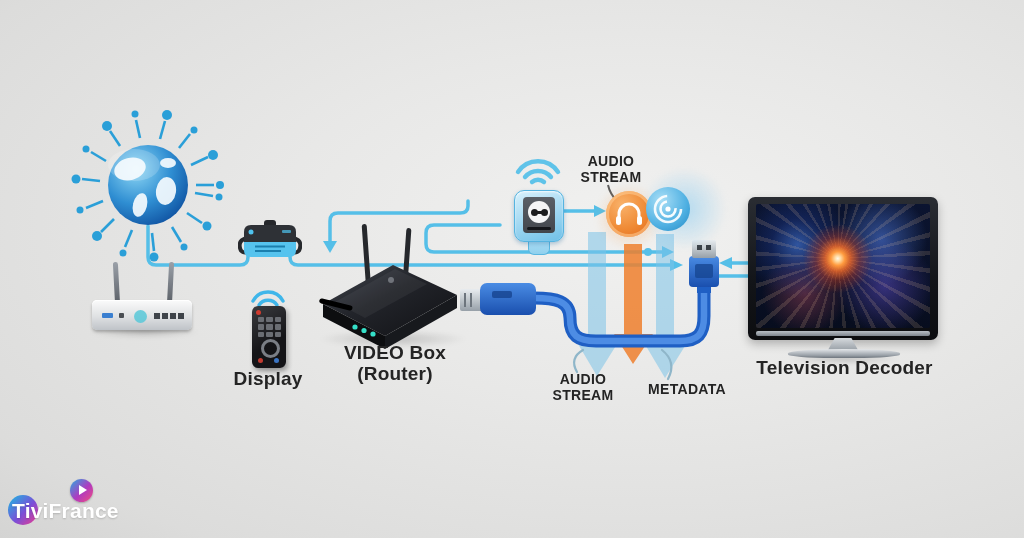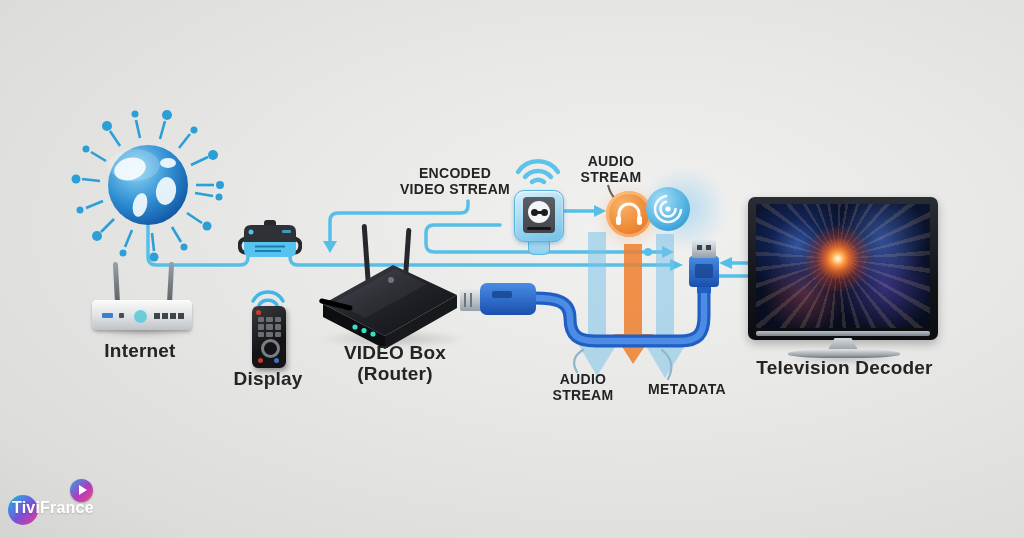--- a/index.html
+++ b/index.html
@@ -58,21 +58,21 @@
   .rm-grid{position:absolute;left:6px;top:11px;width:23px;height:20px;display:grid;grid-template-columns:repeat(3,1fr);grid-template-rows:repeat(3,1fr);gap:2px;}
   .rm-grid i{background:#6a6d73;border-radius:1px;}
   .rm-ring{position:absolute;left:9px;top:33px;width:13px;height:13px;border:3px solid #7a7e85;border-radius:50%;}
   .rm-b1{position:absolute;left:6px;bottom:5px;width:5px;height:5px;border-radius:50%;background:#c23b31;}
   .rm-b2{position:absolute;left:22px;bottom:5px;width:5px;height:5px;border-radius:50%;background:#3b74c2;}
 
   
   .logo-circle{left:8px;top:495px;width:30px;height:30px;border-radius:50%;background:linear-gradient(135deg,#2aa9e0 10%,#7a4fd8 55%,#ef3a8c 100%);}
   .logo-play{left:70px;top:479px;width:23px;height:23px;border-radius:50%;background:linear-gradient(135deg,#2aa9e0,#b03ac0 55%,#f04e7e);box-shadow:0 1px 2px rgba(0,0,0,.25);}
   .logo-play i{position:absolute;left:9px;top:6px;width:0;height:0;border-left:8px solid #fff;border-top:5.5px solid transparent;border-bottom:5.5px solid transparent;}
-  .logo-text{left:12px;top:499px;font-size:16px;font-weight:700;color:#fff;letter-spacing:.2px;text-shadow:0 1px 2px rgba(0,0,0,.18);}
+  .logo-text{left:12px;top:499px;font-size:21px;font-weight:700;color:#fff;letter-spacing:.2px;text-shadow:0 1px 2px rgba(0,0,0,.18);}
 </style>
 </head>
 <body>
 
 <div id="canvas">
 
   <div class="shadow" style="left:88px;top:326px;width:112px;height:12px;"></div>
   <div class="shadow" style="left:318px;top:330px;width:150px;height:18px;"></div>
   <div class="shadow" style="left:250px;top:364px;width:42px;height:8px;"></div>
   <div class="shadow" style="left:786px;top:354px;width:116px;height:10px;"></div>
@@ -200,21 +200,20 @@
       <div class="port" style="left:10px;width:11px;height:5px;background:#3a7fd0;border-radius:1px;"></div>
       <div class="port" style="left:27px;width:5px;height:5px;background:#4a4e53;border-radius:1px;"></div>
       <div class="port" style="left:42px;top:10px;width:13px;height:13px;background:#58c8d8;border-radius:50%;opacity:.85;"></div>
       <div class="port" style="left:62px;width:6px;height:6px;background:#3f444a;"></div>
       <div class="port" style="left:70px;width:6px;height:6px;background:#3f444a;"></div>
       <div class="port" style="left:78px;width:6px;height:6px;background:#3f444a;"></div>
       <div class="port" style="left:86px;width:6px;height:6px;background:#3f444a;"></div>
     </div>
   </div>
   <div class="lbl lbl-device" style="left:55px;top:340px;width:170px;">
-    <div>Internet</div>
   </div>
 
   <svg class="abs" style="left:238px;top:220px;" width="64" height="44" viewBox="0 0 64 44">
     <rect x="26" y="0" width="12" height="8" rx="3" fill="#26282c"></rect>
     <path d="M9,18 Q0,20 2,28 Q3,34 11,32" stroke="#26282c" stroke-width="4" fill="none" stroke-linecap="round"></path>
     <path d="M55,18 Q64,20 62,28 Q61,34 53,32" stroke="#26282c" stroke-width="4" fill="none" stroke-linecap="round"></path>
     <path d="M6,12 Q6,5 13,5 L51,5 Q58,5 58,12 L58,22 L6,22 Z" fill="#2e3136"></path>
     <path d="M6,22 L58,22 L58,30 Q58,37 51,37 L13,37 Q6,37 6,30 Z" fill="#56c3ee"></path>
     <line x1="17" y1="26.5" x2="47" y2="26.5" stroke="#1b7fae" stroke-width="2"></line>
     <line x1="17" y1="31" x2="43" y2="31" stroke="#1b7fae" stroke-width="2"></line>
@@ -270,24 +269,20 @@
     <circle cx="50" cy="109" r="2.6" fill="#35e0c8"></circle>
     <circle cx="59" cy="112.5" r="2.6" fill="#35e0c8"></circle>
     <circle cx="68" cy="116" r="2.6" fill="#35e0c8"></circle>
     <circle cx="86" cy="62" r="3" fill="#8a8f96" opacity=".7"></circle>
   </svg>
   <div class="lbl lbl-device" style="left:315px;top:342px;width:160px;">
     <div>VIDEO Box</div>
     <div>(Router)</div>
   </div>
 
-  <div class="lbl lbl-stream" style="left:388px;top:166px;width:134px;">
-    <div>ENCODED</div>
-    <div>VIDEO STREAM</div>
-  </div>
 
   <svg class="abs" style="left:510px;top:146px;" width="56" height="42" viewBox="0 0 56 42">
     <g stroke="#5fc3e9" stroke-width="4.4" fill="none" stroke-linecap="round">
       <path d="M8,26 A24,24 0 0 1 48,26"></path>
       <path d="M15,31 A17,17 0 0 1 41,31"></path>
       <path d="M22,36 A9,9 0 0 1 34,36"></path>
     </g>
   </svg>
   <div class="abs decoder-stem"></div>
   <div class="abs decoder-icon">

